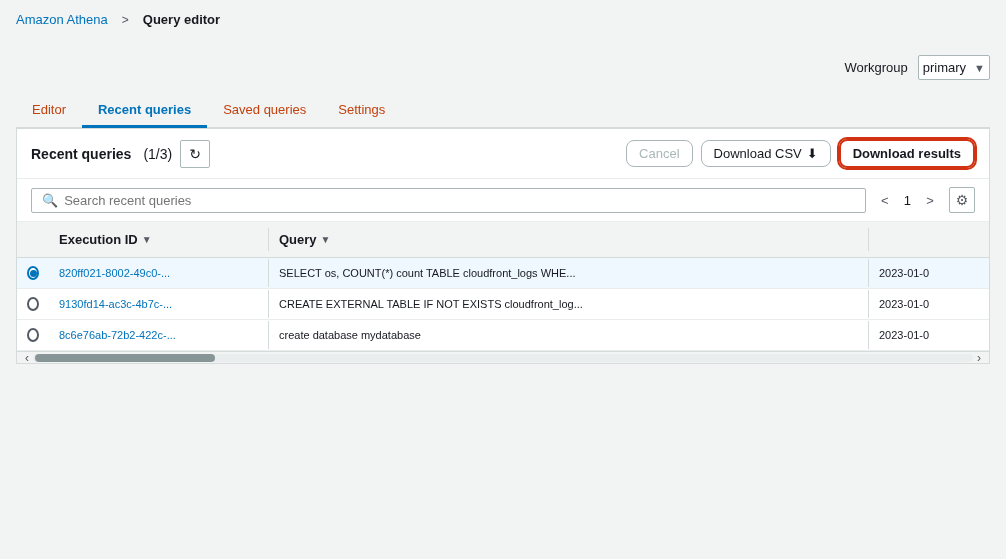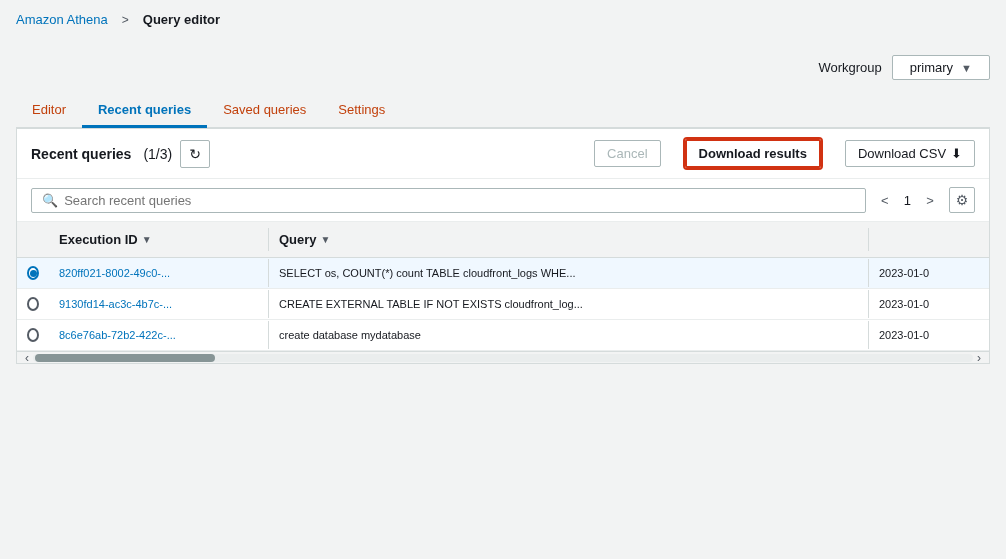--- a/index.html
+++ b/index.html
@@ -47,21 +47,21 @@
     .workgroup-label {
       font-size: 13px;
       color: #16191f;
     }
     .workgroup-select {
       display: flex;
       align-items: center;
       border: 1px solid #aab7b8;
       background: #fff;
       border-radius: 2px;
-      padding: 4px 17px;
+      padding: 4px 4px;
       cursor: pointer;
       gap: 8px;
       font-size: 13px;
     }
     .workgroup-select-arrow {
       color: #545b64;
       font-size: 11px;
     }
     .tabs-bar {
       display: flex;
@@ -104,26 +104,25 @@
       font-size: 14px;
       color: #16191f;
     }
     .toolbar-spacer { flex: 1; }
     .btn {
       display: flex;
       align-items: center;
       gap: 5px;
       border: 1px solid #aab7b8;
       background: #fff;
-      border-radius: 2px;
+      border-radius: 8px;
       padding: 5px 12px;
       font-size: 13px;
       cursor: pointer;
       color: #16191f;
-      margin-left: 16px;
     }
     .btn.download-results {
       border: 2px solid #d13212;
       font-weight: 600;
       outline: 2px solid #d13212;
       outline-offset: 0px;
     }
     .btn.disabled {
       color: #aab7b8;
       cursor: default;
@@ -334,25 +333,25 @@
   </div>
 
   <div class="main-panel">
 
     <div class="panel-toolbar">
       <span class="panel-title">Recent queries</span>
       <span class="panel-count">(1/3)</span>
       <div class="btn-icon">↻</div>
       <div class="toolbar-spacer"></div>
       <button class="btn disabled">Cancel</button>
-      <button class="btn download-results">Download results</button>
       <button class="btn">
         <span>Download CSV</span>
         <span>⬇</span>
       </button>
+      <button class="btn download-results">Download results</button>
     </div>
 
     <div class="search-row">
       <div class="search-box">
         <span class="search-icon-sym">🔍</span>
         <input class="search-input" type="text" placeholder="Search recent queries" style="">
       </div>
       <div class="pagination">
         <div class="page-btn">&lt;</div>
         <span class="page-num">1</span>

